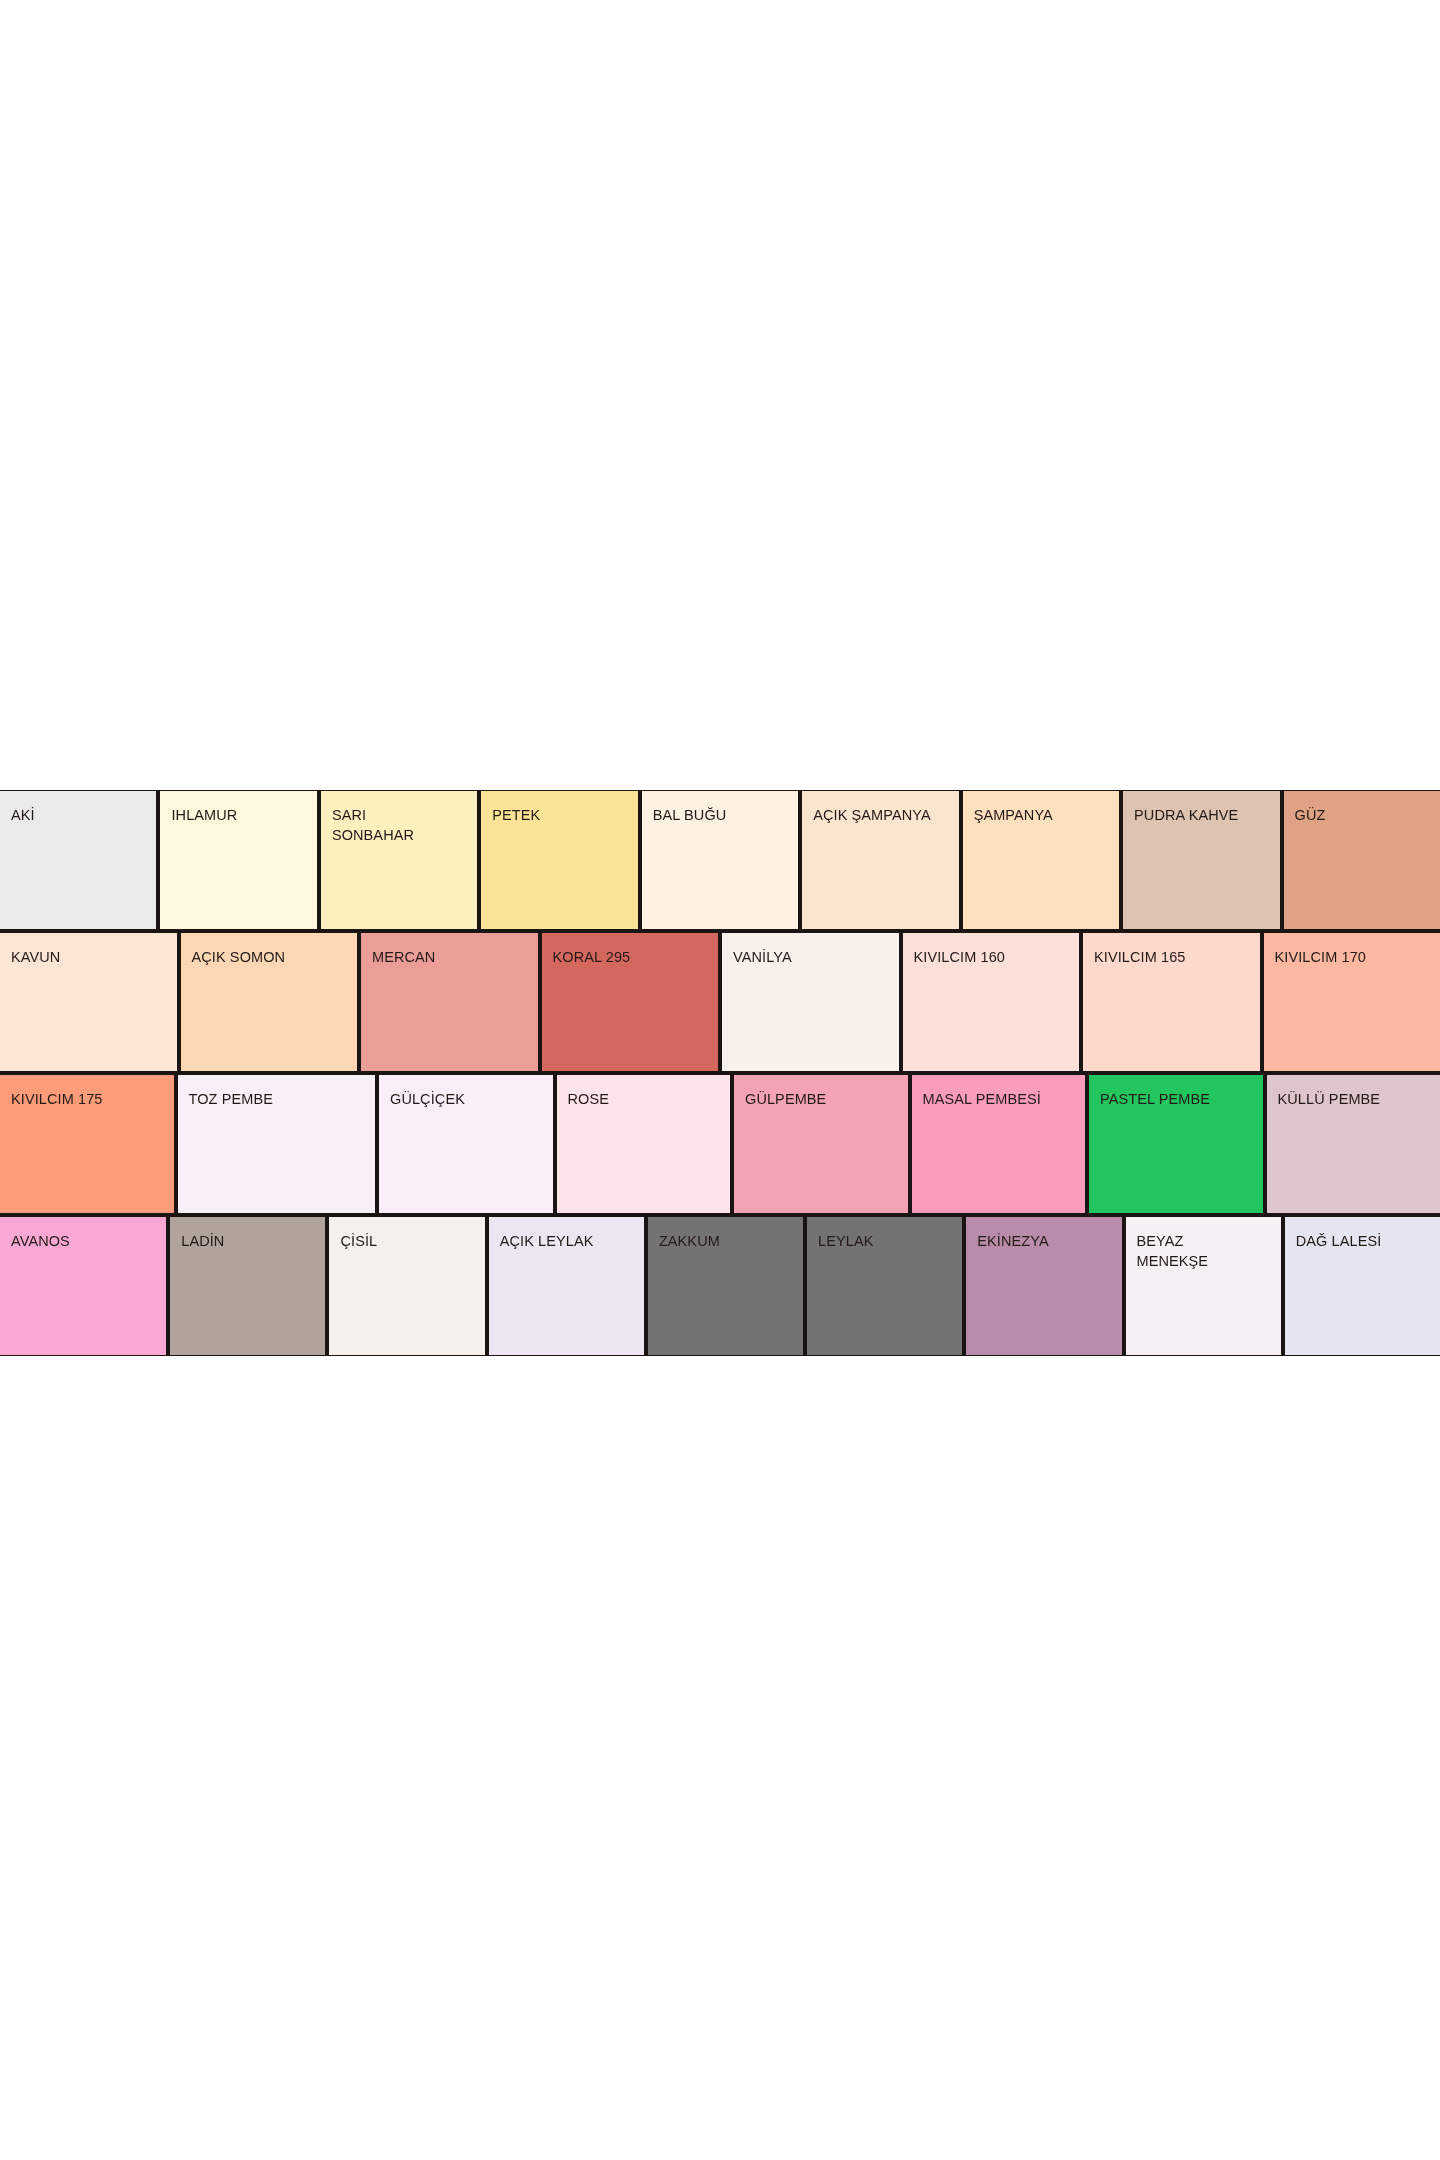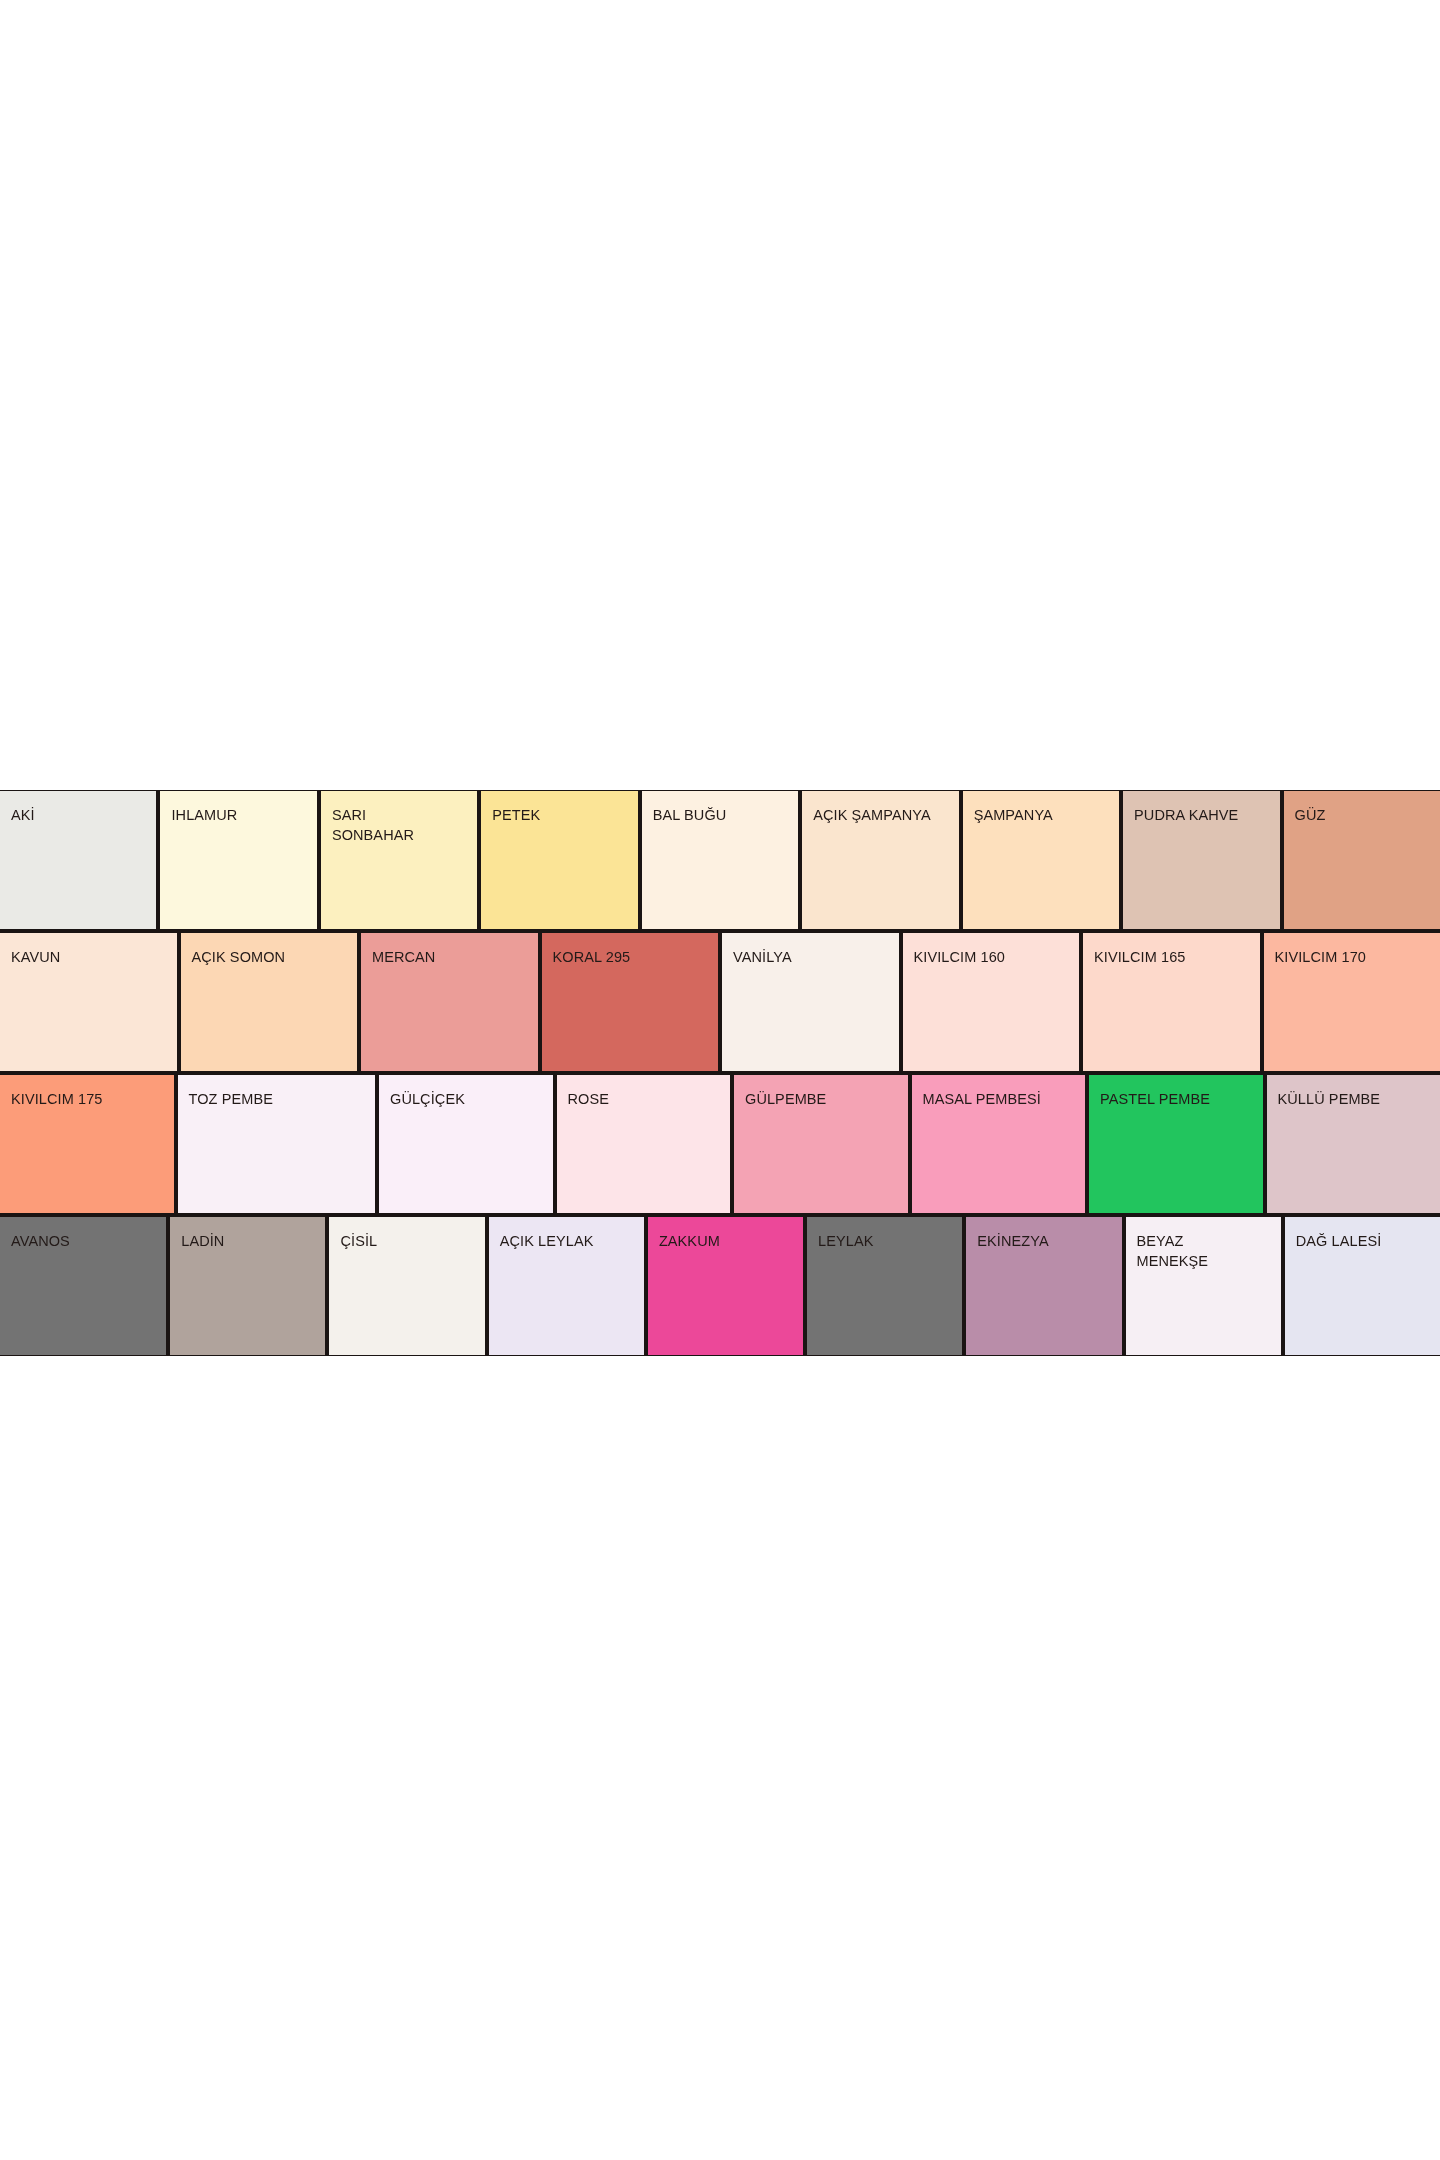--- a/index.html
+++ b/index.html
@@ -146,33 +146,33 @@
           <div class="swatch-label">MASAL PEMBESİ</div>
         </div>
         <div class="swatch" style="background-color: #22c55e;">
           <div class="swatch-label">PASTEL PEMBE</div>
         </div>
         <div class="swatch" style="background-color: rgb(222, 197, 201);">
           <div class="swatch-label">KÜLLÜ PEMBE</div>
         </div>
       </div>
       <div class="palette-row">
-        <div class="swatch" style="background-color: #737373; padding-left: 11px;">
+        <div class="swatch" style="background-color: #f9a8d4; padding-left: 11px;">
           <div class="swatch-label">AVANOS</div>
         </div>
         <div class="swatch" style="background-color: rgb(176, 163, 156);">
           <div class="swatch-label">LADİN</div>
         </div>
         <div class="swatch" style="background-color: rgb(244, 241, 236);">
           <div class="swatch-label">ÇİSİL</div>
         </div>
         <div class="swatch" style="background-color: rgb(236, 230, 243);">
           <div class="swatch-label">AÇIK LEYLAK</div>
         </div>
-        <div class="swatch" style="background-color: #ec4899;">
+        <div class="swatch" style="background-color: #737373;">
           <div class="swatch-label">ZAKKUM</div>
         </div>
         <div class="swatch" style="background-color: #737373;">
           <div class="swatch-label">LEYLAK</div>
         </div>
         <div class="swatch" style="background-color: rgb(185, 141, 169);">
           <div class="swatch-label">EKİNEZYA</div>
         </div>
         <div class="swatch" style="background-color: rgb(246, 239, 244);">
           <div class="swatch-label">BEYAZ

